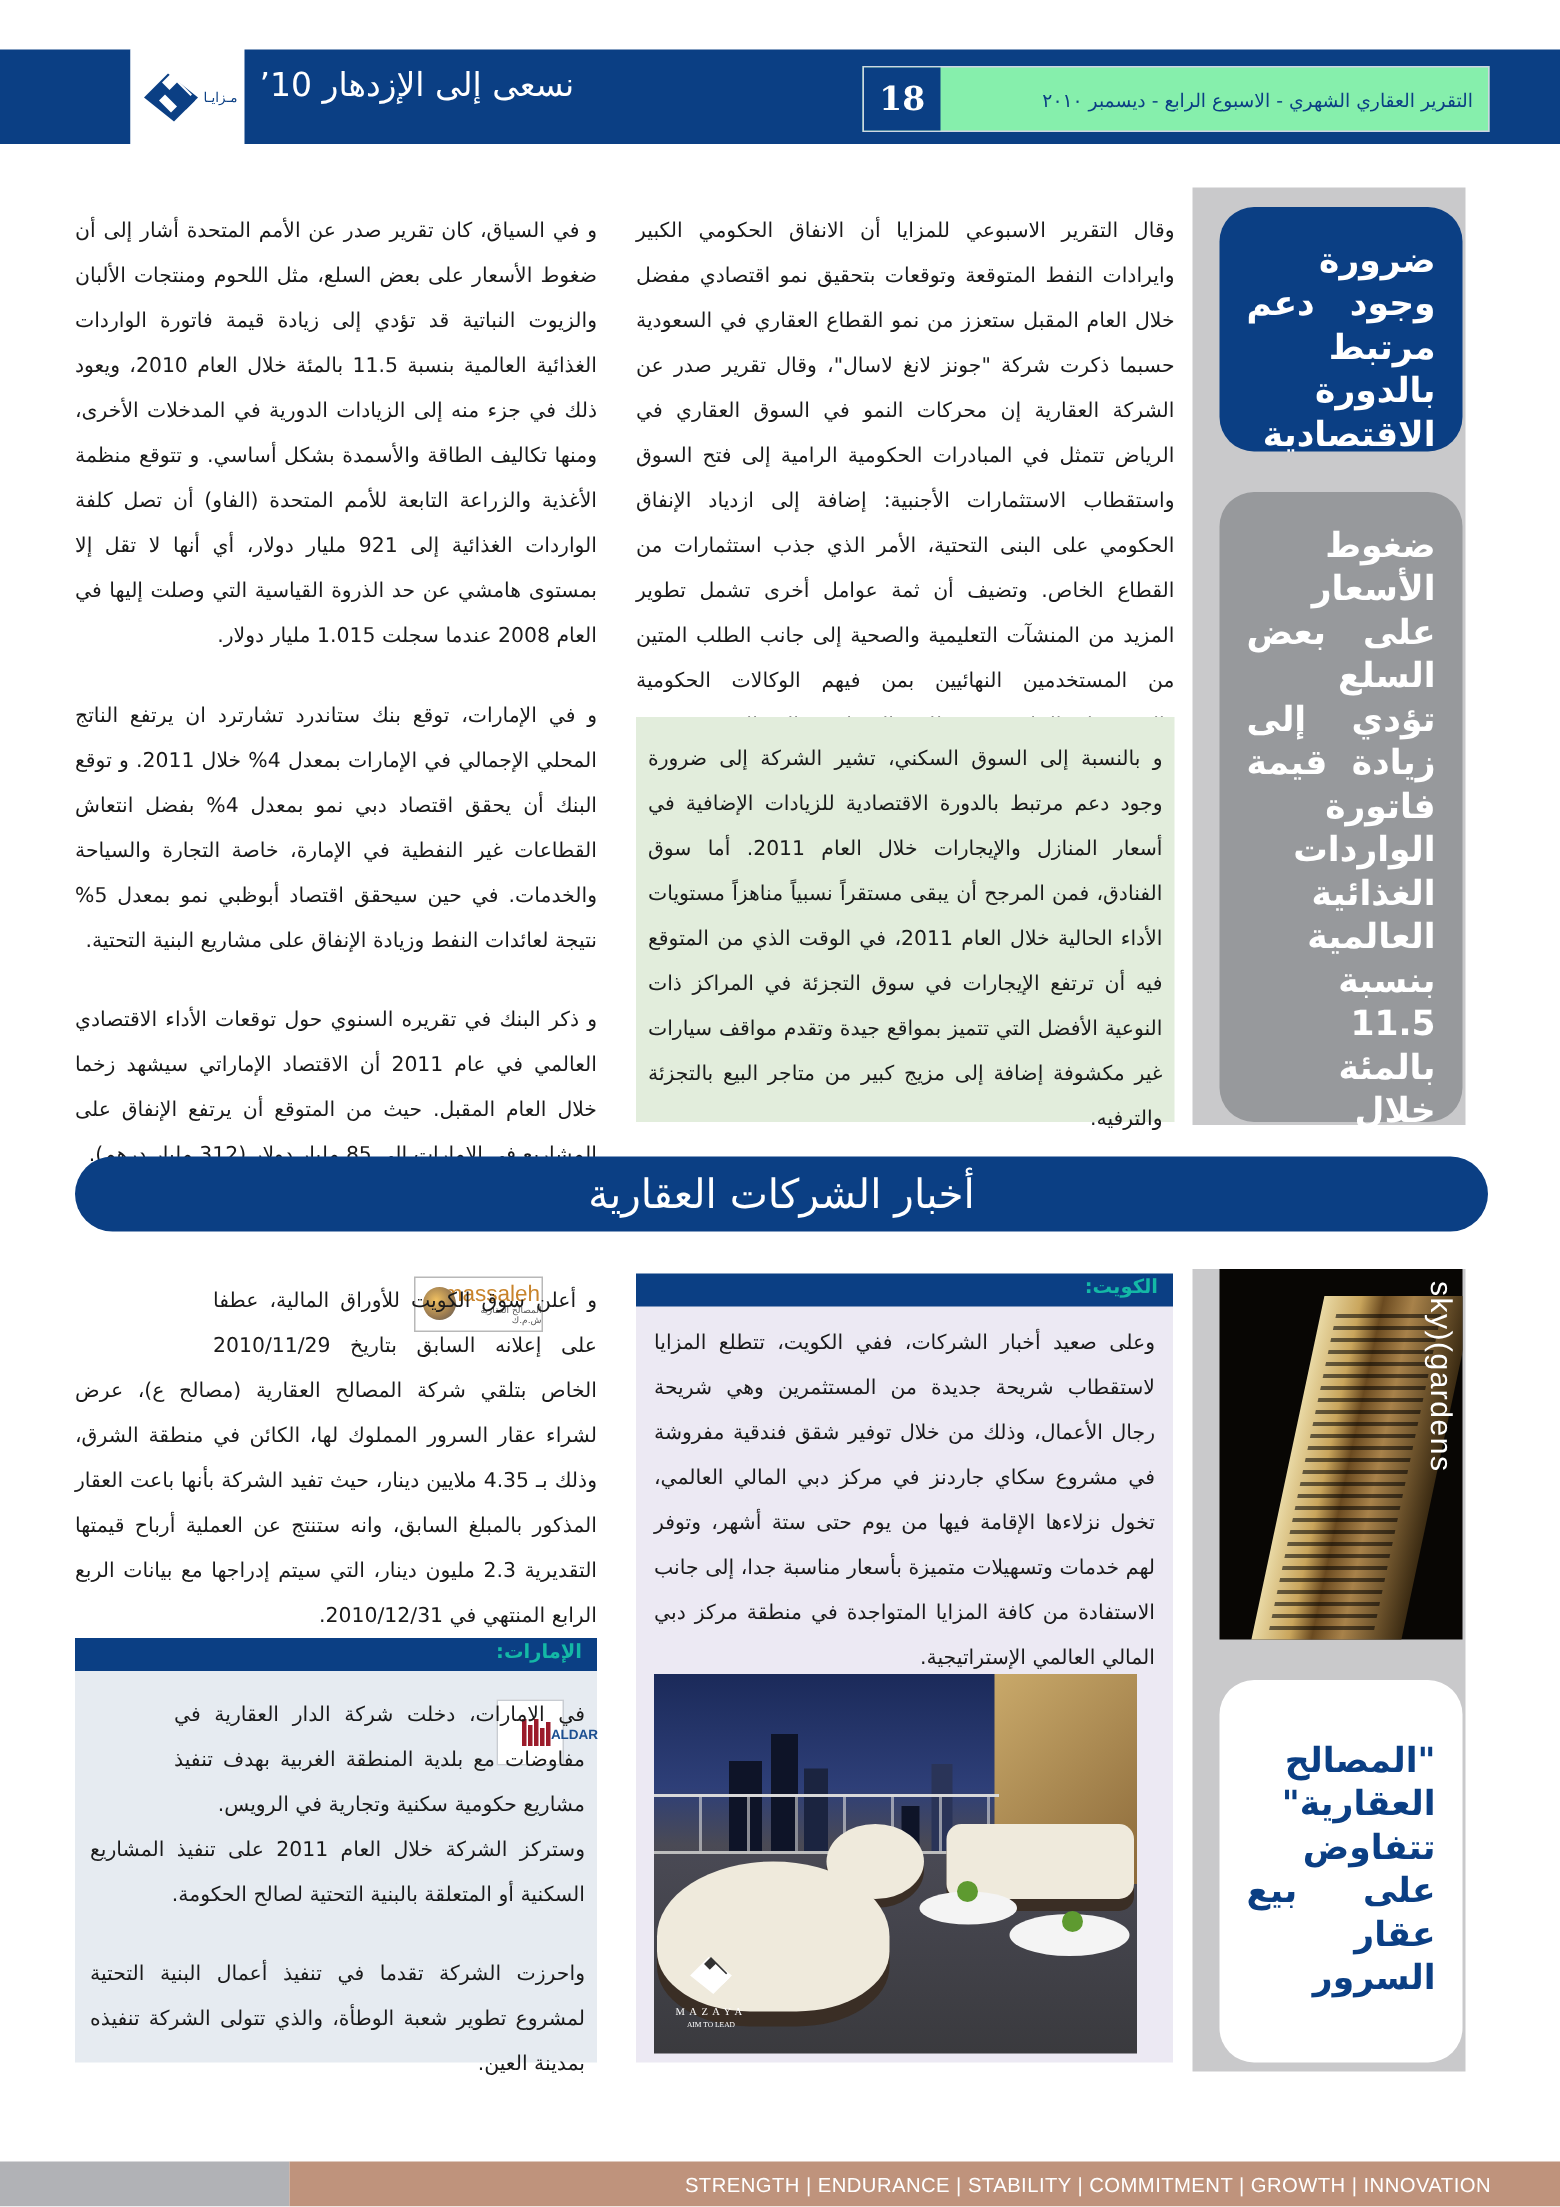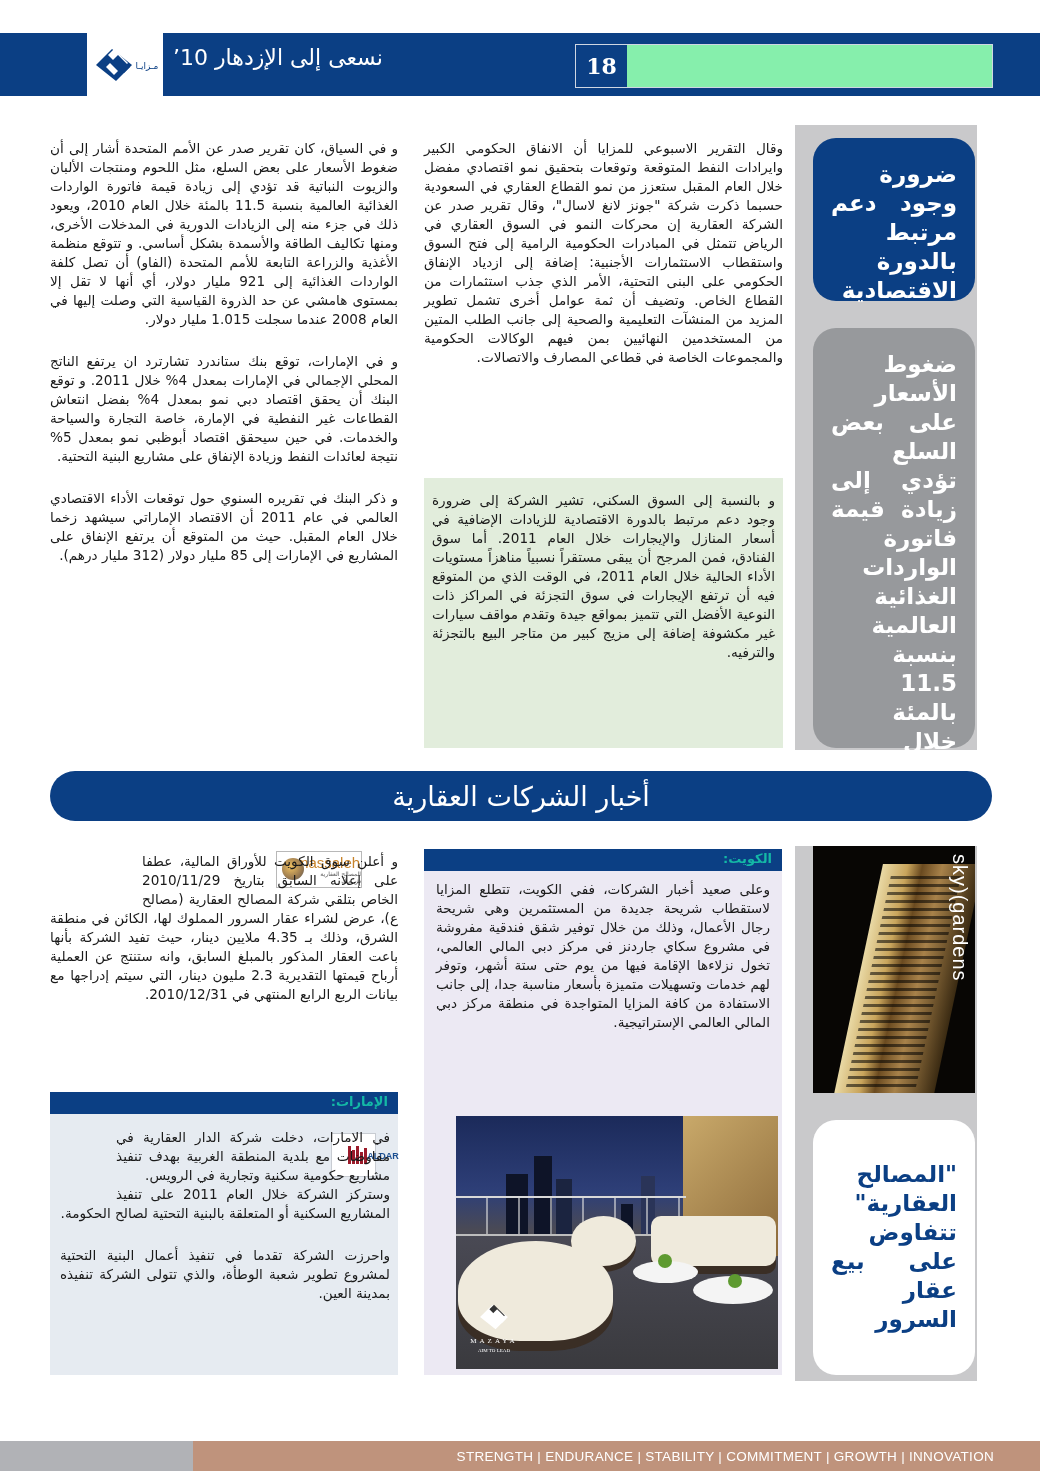--- a/index.html
+++ b/index.html
@@ -11,21 +11,21 @@
     .hdr-logo { position: absolute; left: 87px; top: 33px; width: 76px; height: 63px; background: #fff; display:flex; align-items:center; justify-content:center; }
     .hdr-logo svg { width: 44px; height: 40px; }
     .hdr-logo .logo-word { font-size: 9px; color: #0b3f84; margin-top: 2px; letter-spacing: 3px; }
     .hdr-slogan { position: absolute; left: 163px; top: 33px; width: 877px; height: 63px; background: #0b3f84; }
     .hdr-slogan-text { position: absolute; left: 10px; top: 12px; width: 380px; text-align: left; direction: rtl; color: #fff; font-size: 22px; font-family: "DejaVu Sans", sans-serif; font-weight: normal; }
     .hdr-box { position: absolute; left: 575px; top: 44px; width: 418px; height: 44px; background: #86efac; border: 1px solid #cfd6e2; display: flex; flex-direction: row; }
     .hdr-page { width: 51px; height: 42px; background: #0b3f84; color: #fff; font-family: "DejaVu Serif", serif; font-weight: bold; font-size: 22px; display:flex; align-items:center; justify-content:center; }
     .hdr-report { flex: 1; direction: rtl; color: #0b3f84; font-size: 12.5px; display:flex; align-items:center; padding-right: 10px; }
 
     
-    .col { position: absolute; direction: rtl; text-align: justify; font-size: 13.6px; line-height: 19px; color: #1a1a1a; font-family: "DejaVu Sans", sans-serif; }
+    .col { position: absolute; direction: rtl; text-align: justify; font-size: 13.6px; line-height: 30px; color: #1a1a1a; font-family: "DejaVu Sans", sans-serif; }
     .col p { margin-bottom: 23px; }
     .col p:last-child { margin-bottom: 0; }
 
     
     .side-bg { position: absolute; left: 795px; width: 182px; background: #c9c9cb; }
     .pull { position: absolute; direction: rtl; color: #fff; font-weight: bold; font-size: 23px; line-height: 29px; text-align: justify; text-align-last: justify; padding: 22px 18px; font-family: "DejaVu Sans", sans-serif; border-radius: 23px; }
     .pull-blue { left: 813px; top: 138px; width: 162px; height: 163px; background: #0b3f84; }
     .pull-gray { left: 813px; top: 328px; width: 162px; height: 420px; background: #97999c; }
     .pull-white { left: 813px; top: 1120px; width: 162px; height: 255px; background: #fff; color: #0b3f84; padding-top: 40px; }
 
@@ -43,21 +43,21 @@
     .logo-massaleh { position: absolute; left: 276px; top: 851px; width: 86px; height: 37px; background: #fff; border: 1px solid #b8b8b8; display:flex; align-items:center; justify-content:center; flex-direction: column; }
     .logo-massaleh .ml { font-size: 15px; color: #c8832a; font-family: "Liberation Sans", sans-serif; line-height: 15px; padding-left: 18px; }
     .logo-massaleh .ms { font-size: 6px; color: #555; direction: rtl; padding-left: 24px; }
     .logo-massaleh .mball { position: absolute; left: 5px; top: 6px; width: 22px; height: 22px; border-radius: 50%; background: radial-gradient(circle at 40% 40%, #f0c060, #9a7a50 60%, #555 100%); }
 
     .logo-aldar { position: absolute; left: 331px; top: 1133px; width: 45px; height: 44px; background: #fff; border: 1px solid #c8ccd2; display:flex; align-items:center; justify-content:center;padding-left:40px; }
     .logo-aldar .bars { display:flex; gap: 1px; height: 18px; align-items:flex-end; }
     .logo-aldar .bars span { width: 3px; background: #9b1b2a; display:block; }
     .logo-aldar .at { font-size: 9px; font-weight: bold; color: #1c4f91; font-family: "Liberation Sans", sans-serif; margin-top: 2px; }
 
-    .photo-terrace { position: absolute; left: 456px; top: 1116px; width: 322px; height: 253px; overflow: hidden; background: linear-gradient(180deg, #1b2a5a 0%, #2e3f78 30%, #4a4a55 45%, #3a3a3e 100%); }
+    .photo-terrace { position: absolute; left: 436px; top: 1116px; width: 322px; height: 253px; overflow: hidden; background: linear-gradient(180deg, #1b2a5a 0%, #2e3f78 30%, #4a4a55 45%, #3a3a3e 100%); }
     .photo-terrace .wall { position: absolute; right: 0; top: 0; width: 95px; height: 140px; background: linear-gradient(135deg, #c9a96a, #8c6a3a); }
     .photo-terrace .tower { position: absolute; bottom: 135px; background: #0e1428; }
     .photo-terrace .rail { position: absolute; left: 0; top: 80px; width: 230px; height: 40px; border-top: 2px solid #d9d9d9; border-bottom: 2px solid #bdbdbd; background: repeating-linear-gradient(90deg, transparent 0 30px, rgba(220,220,220,0.6) 30px 32px); }
     .photo-terrace .chair1 { position: absolute; left: 2px; top: 125px; width: 155px; height: 100px; border-radius: 50% 50% 40% 40%; background: #efeadc; box-shadow: 0 10px 0 #3a2e25; }
     .photo-terrace .chair2 { position: absolute; left: 115px; top: 100px; width: 65px; height: 50px; border-radius: 50%; background: #efeadc; box-shadow: 0 6px 0 #3a2e25; }
     .photo-terrace .sofa { position: absolute; right: 2px; top: 100px; width: 125px; height: 50px; border-radius: 10px; background: #efeadc; box-shadow: 0 8px 0 #3a2e25; }
     .photo-terrace .tbl1 { position: absolute; left: 177px; top: 145px; width: 65px; height: 22px; border-radius: 50%; background: #f4f4f4; }
     .photo-terrace .tbl2 { position: absolute; right: 5px; top: 160px; width: 80px; height: 28px; border-radius: 50%; background: #f4f4f4; }
     .photo-terrace .ball { position: absolute; width: 14px; height: 14px; border-radius: 50%; background: #5e9a30; }
     .photo-terrace .mz { position: absolute; left: 8px; top: 185px; color: #fff; text-align:center; width: 60px; }
@@ -85,20 +85,21 @@
     <polygon points="20,16 26,10 38,22 32,28" fill="#0b3f84"></polygon>
     <polygon points="14,22 18,18 26,26 22,30" fill="#fff"></polygon>
   </svg>
   <span class="logo-word">مـزايـا</span>
 </div>
 <div class="hdr-slogan">
   <div class="hdr-slogan-text">نسعى إلى الإزدهار 10’</div>
 </div>
 <div class="hdr-box">
   <div class="hdr-page">18</div>
+  <div class="hdr-report">التقرير العقاري الشهري - الاسبوع الرابع - ديسمبر ٢٠١٠</div>
 </div>
 
 <div class="side-bg" style="top:125px;height:625px;"></div>
 <div class="side-bg" style="top:846px;height:535px;"></div>
 
 <div class="pull pull-blue">ضرورة وجود دعم مرتبط بالدورة الاقتصادية</div>
 <div class="pull pull-gray">ضغوط الأسعار على بعض السلع تؤدي إلى زيادة قيمة فاتورة الواردات الغذائية العالمية بنسبة 11.5 بالمئة خلال 2010</div>
 
 <div class="col" style="left:424px;top:139px;width:359px;">
   <p>وقال التقرير الاسبوعي للمزايا أن الانفاق الحكومي الكبير وايرادات النفط المتوقعة وتوقعات بتحقيق نمو اقتصادي مفضل خلال العام المقبل ستعزز من نمو القطاع العقاري في السعودية حسبما ذكرت شركة "جونز لانغ لاسال"، وقال تقرير صدر عن الشركة العقارية إن محركات النمو في السوق العقاري في الرياض تتمثل في المبادرات الحكومية الرامية إلى فتح السوق واستقطاب الاستثمارات الأجنبية: إضافة إلى ازدياد الإنفاق الحكومي على البنى التحتية، الأمر الذي جذب استثمارات من القطاع الخاص. وتضيف أن ثمة عوامل أخرى تشمل تطوير المزيد من المنشآت التعليمية والصحية إلى جانب الطلب المتين من المستخدمين النهائيين بمن فيهم الوكالات الحكومية والمجموعات الخاصة في قطاعي المصارف والاتصالات.</p>

